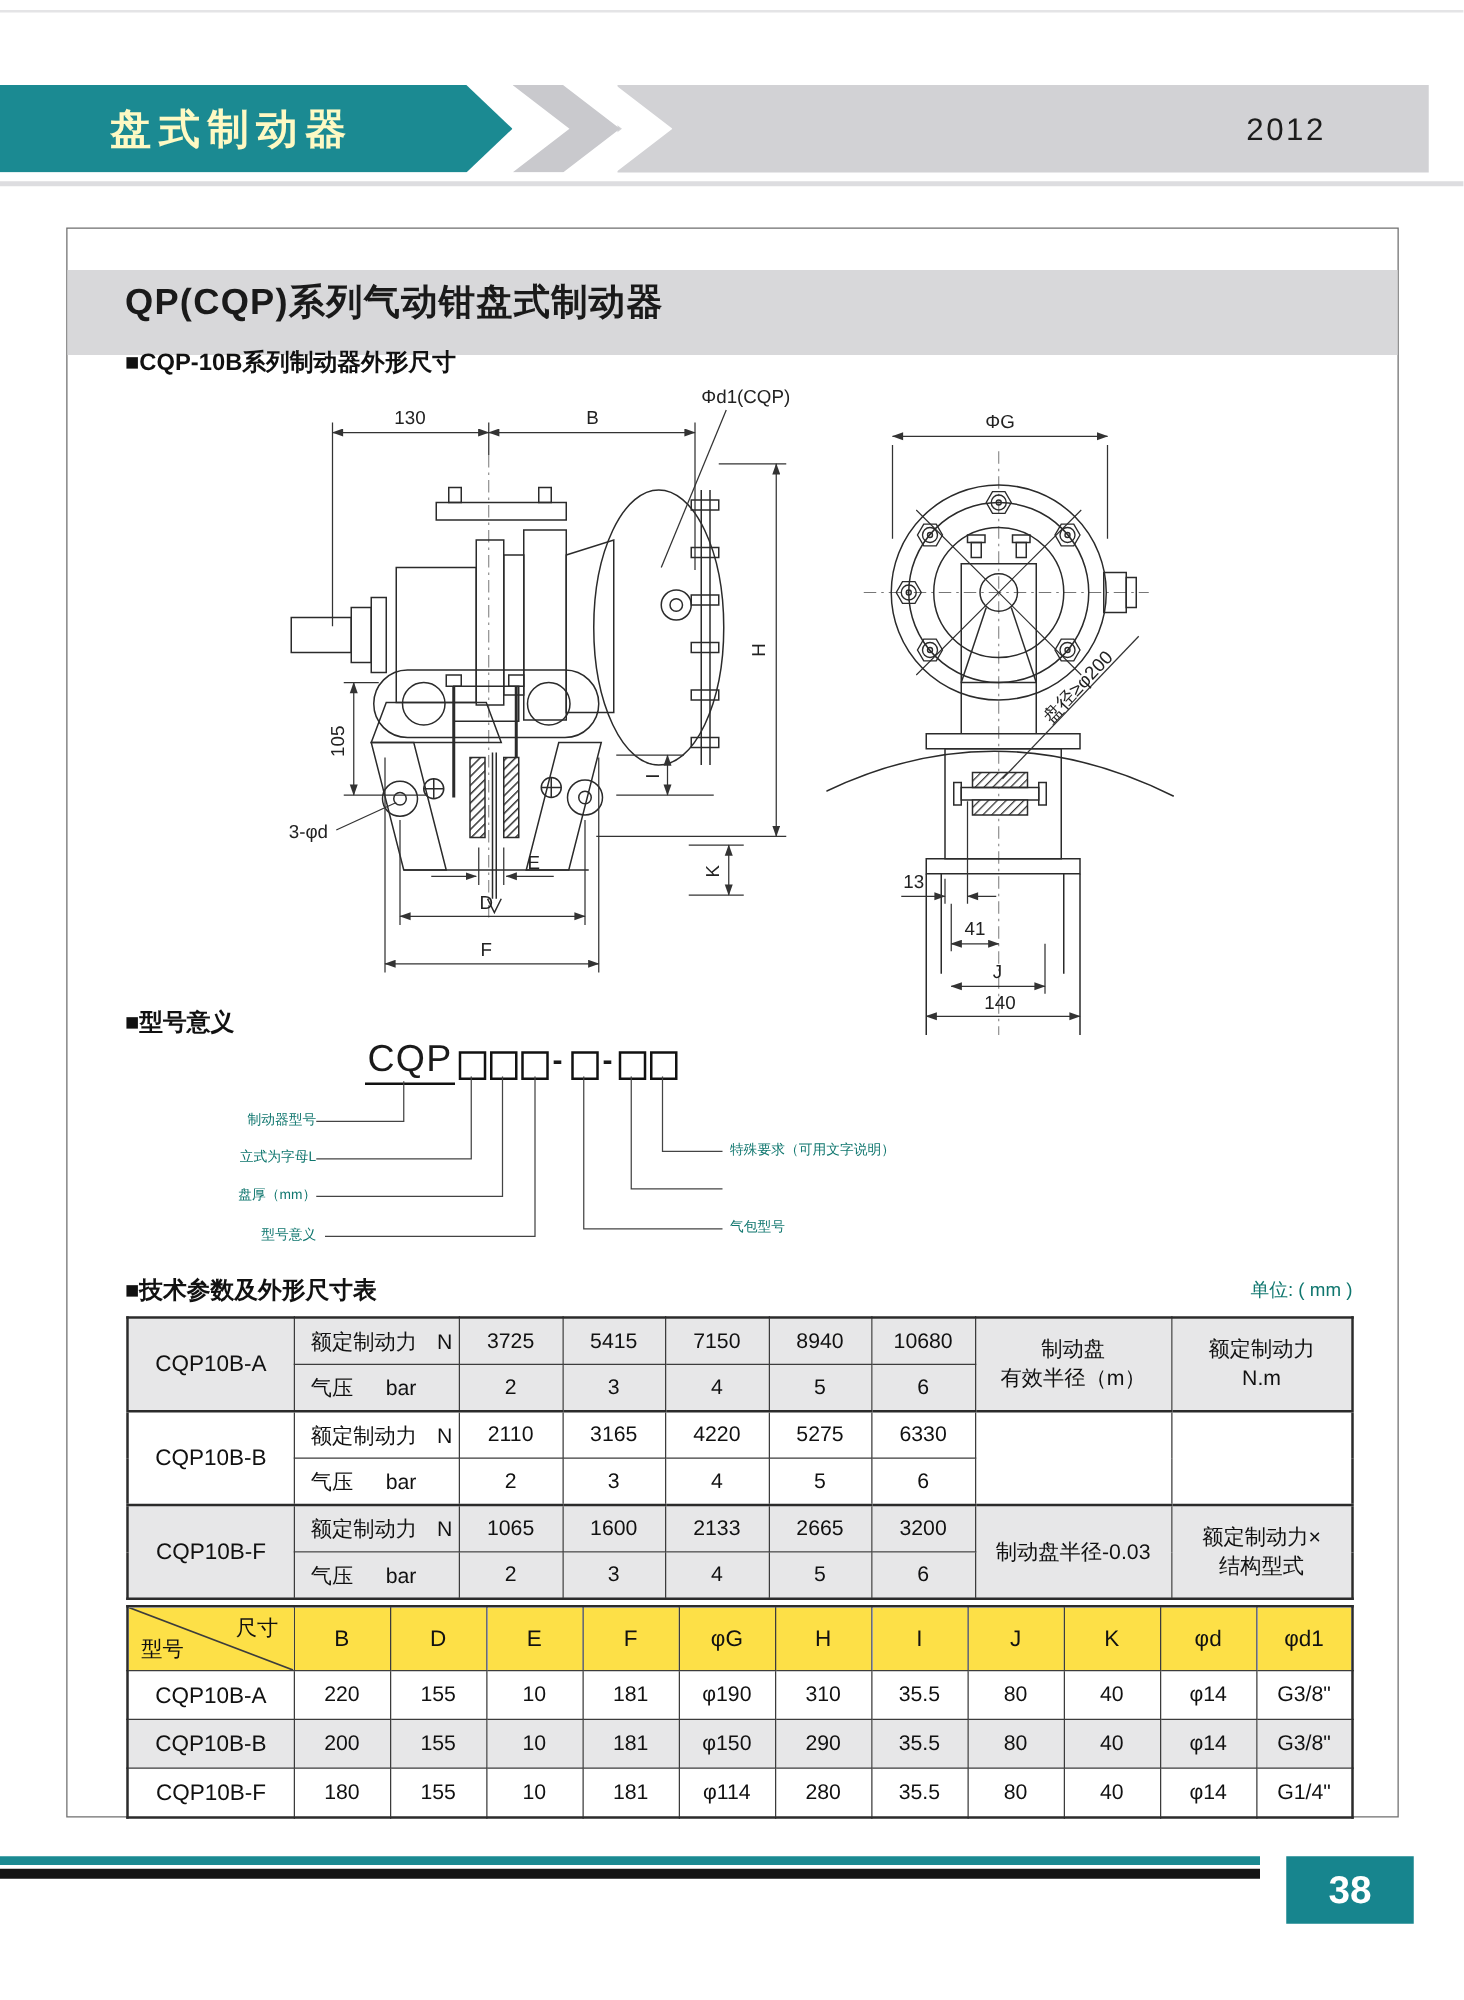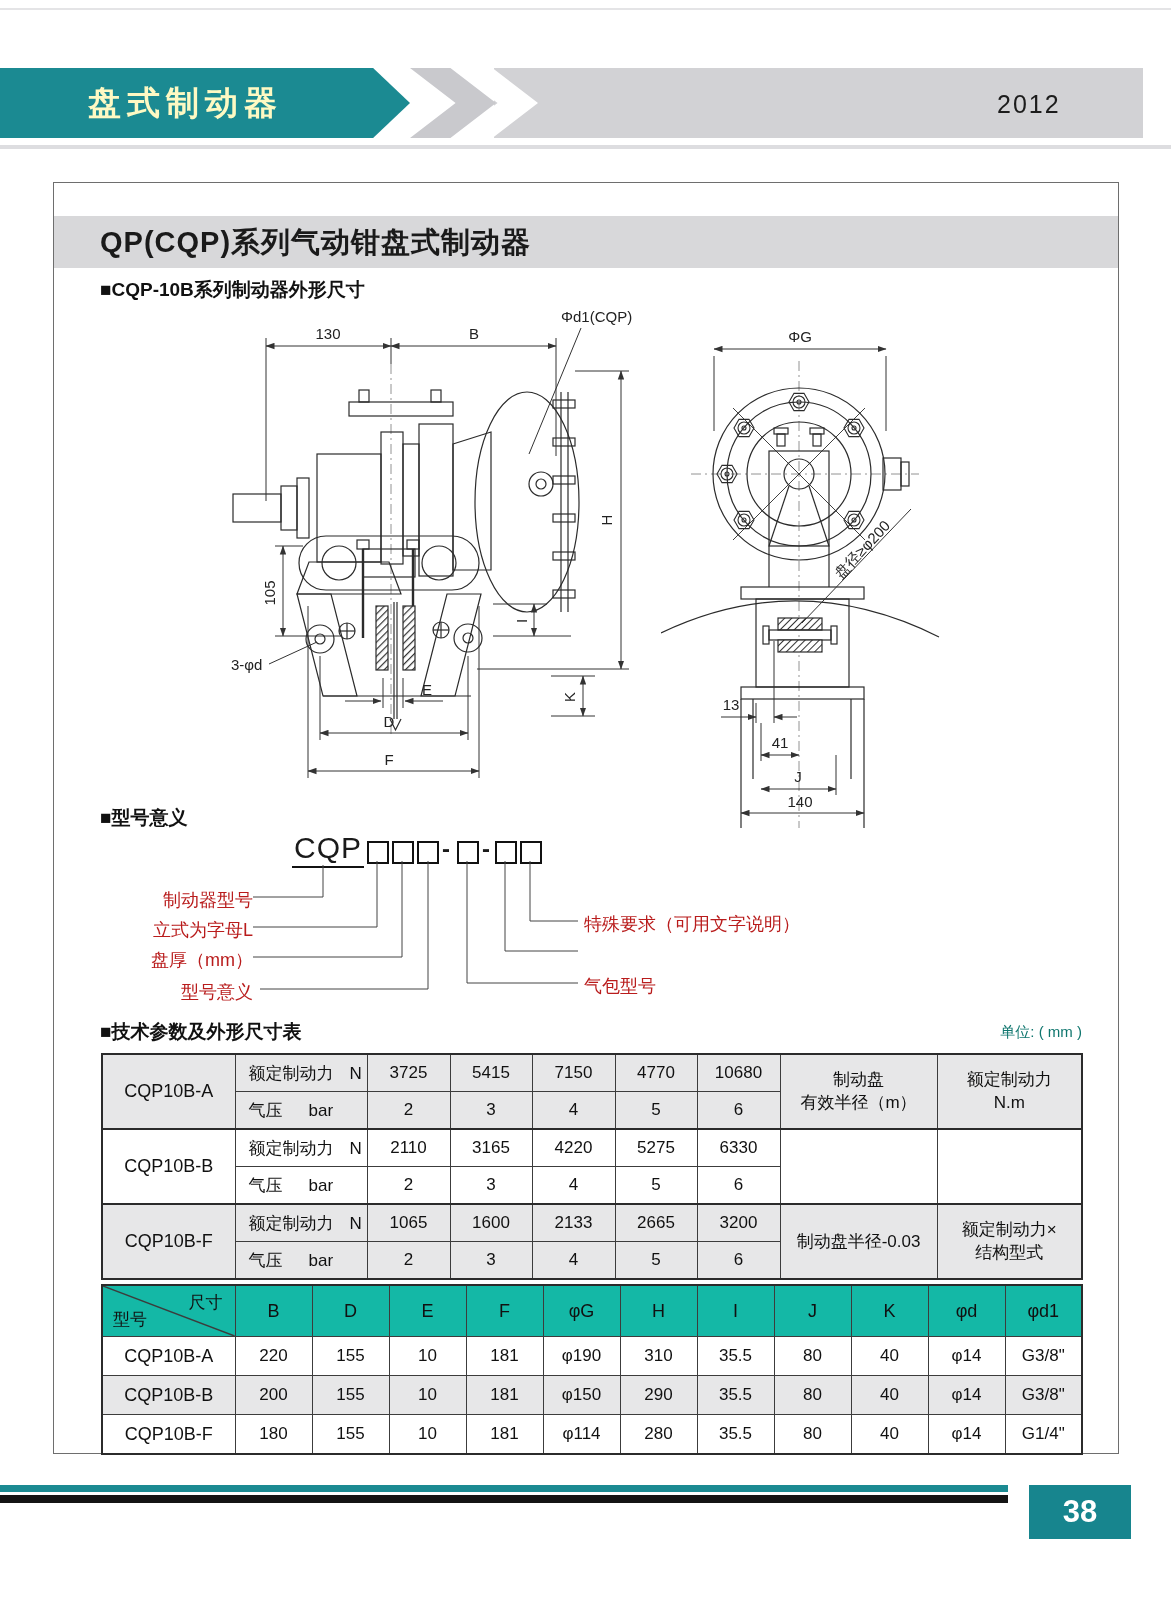--- a/index.html
+++ b/index.html
@@ -14,56 +14,56 @@
   .chev-b{left:452px;background:#ffffff;}
   .banner-teal{position:absolute;top:68px;left:0;width:410px;height:70px;background:#1b8a92;
         clip-path:polygon(0 0,91% 0,100% 50%,91% 100%,0 100%);}
   .banner-title{position:absolute;left:88px;top:0;line-height:70px;font-size:33px;font-weight:bold;
         color:#fef9c3;letter-spacing:6px;}
   .year{position:absolute;left:997px;top:90px;font-size:25px;letter-spacing:2px;color:#1c1c1c;}
   .banner-underline{position:absolute;top:145px;left:0;width:100%;height:4px;background:#dddde0;}
   
   .content-box{position:absolute;left:53px;top:182px;width:1064px;height:1270px;
         border:1px solid #6e6e6e;background:#fff;}
-  .title-band{position:absolute;left:0;top:33px;width:100%;height:52px;background:#d8d8da;text-align:right;}
+  .title-band{position:absolute;left:0;top:33px;width:100%;height:68px;background:#d8d8da;text-align:right;}
   .title-band .t{position:absolute;left:46px;top:0;line-height:52px;font-size:29px;font-weight:bold;letter-spacing:1px;}
   .sec-heading{position:absolute;font-size:19px;font-weight:bold;color:#111;}
   .h-outline{left:46px;top:94px;}
   .h-model{left:46px;top:622px;}
   .h-table{left:46px;top:836px;}
   .unit-note{position:absolute;right:36px;top:840px;font-size:15px;color:#0f766e;}
   
   .svg-side{position:absolute;left:177px;top:123px;}
   .svg-front{position:absolute;left:607px;top:148px;}
   svg text{font-family:"Liberation Sans","DejaVu Sans",sans-serif;font-size:15px;fill:#222;}
   
   .cqp-label{position:absolute;left:238px;top:648px;font-size:30px;letter-spacing:1px;
         border-bottom:2px solid #111;padding:0 2px 1px 2px;}
   .mbox{position:absolute;top:658px;width:18px;height:19px;border:2px solid #111;background:#fff;}
   .mdash{position:absolute;top:652px;font-size:24px;font-weight:bold;}
   .conn-svg{position:absolute;left:46px;top:678px;}
-  .mlabel{position:absolute;font-size:18px;color:#b91c1c;white-space:nowrap;}
+  .mlabel{position:absolute;font-size:11px;color:#0f766e;white-space:nowrap;}
   .mlabel.left{left:59px;width:140px;text-align:right;}
   .mlabel.right{left:530px;text-align:left;}
   
   table{border-collapse:collapse;table-layout:fixed;position:absolute;background:#fff;}
   td{border:1px solid #3c3c3c;text-align:center;vertical-align:middle;font-size:17px;color:#111;
      overflow:hidden;padding:0;}
   .param-table{left:47px;top:870px;width:980px;border:2px solid #2b2b2b;}
   .param-table td{height:36px;}
   .param-table td.lbl{text-align:left;padding-left:13px;}
   .param-table .u{margin-left:16px;}
   .param-table .ub{margin-left:26px;}
   .param-table td.model{font-size:18px;}
   tr.ga td,tr.gf td{background:#e7e7e8;}
   tr.gb td{background:#ffffff;}
   tr.sep td{border-top:2px solid #2b2b2b;}
   .pre{white-space:pre-line;line-height:1.35;}
   .dim-table{left:47px;top:1101px;width:980px;border:2px solid #2b2b2b;}
-  .dim-table tr.head td{height:50px;background:#14b8a6;font-size:18px;}
+  .dim-table tr.head td{height:50px;background:#fde047;font-size:18px;}
   .dim-table td{height:38px;}
   .dim-table td.model{font-size:18px;}
   .dim-table tr.r2 td{background:#e7e7e8;}
   td.corner{position:relative;}
   .c-top{position:absolute;top:5px;right:12px;font-size:17px;}
   .c-bot{position:absolute;bottom:5px;left:10px;font-size:17px;}
   .diag{position:absolute;left:0;top:0;width:100%;height:100%;}
   
   .rule-teal{position:absolute;left:0;top:1485px;width:1008px;height:7px;background:#1b8a92;}
   .rule-black{position:absolute;left:0;top:1495px;width:1008px;height:8px;background:#141414;}
@@ -329,21 +329,21 @@
           <col style="width:157px">
           <col style="width:145px">
       </colgroup>
       <tbody>
       <tr class="ga">
         <td class="model" rowspan="2">CQP10B-A</td>
         <td class="lbl"><span>额定制动力</span><span class="u">N</span></td>
         <td>3725</td>
         <td>5415</td>
         <td>7150</td>
-        <td>4770</td>
+        <td>8940</td>
         <td>10680</td>
         <td class="pre" rowspan="2">制动盘
 有效半径（m）</td>
         <td class="pre" rowspan="2">额定制动力
 N.m</td>
       </tr>
       <tr class="ga">
         <td class="lbl"><span>气压</span><span class="ub">bar</span></td>
         <td>2</td>
         <td>3</td>

